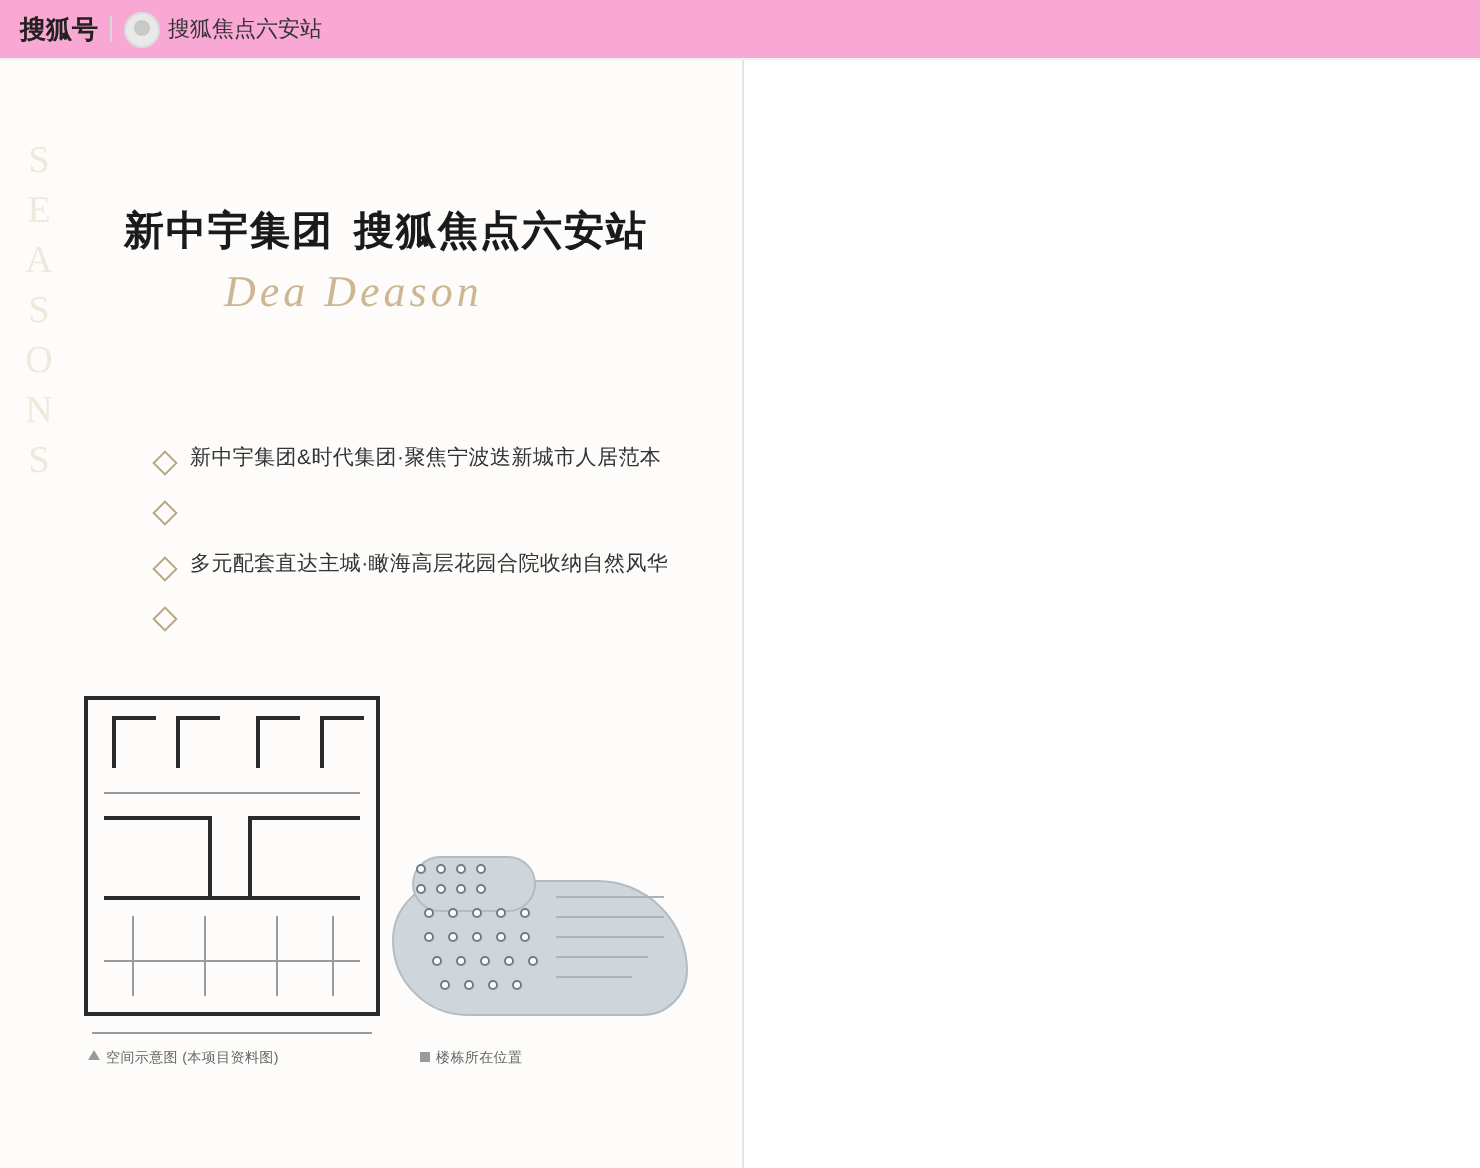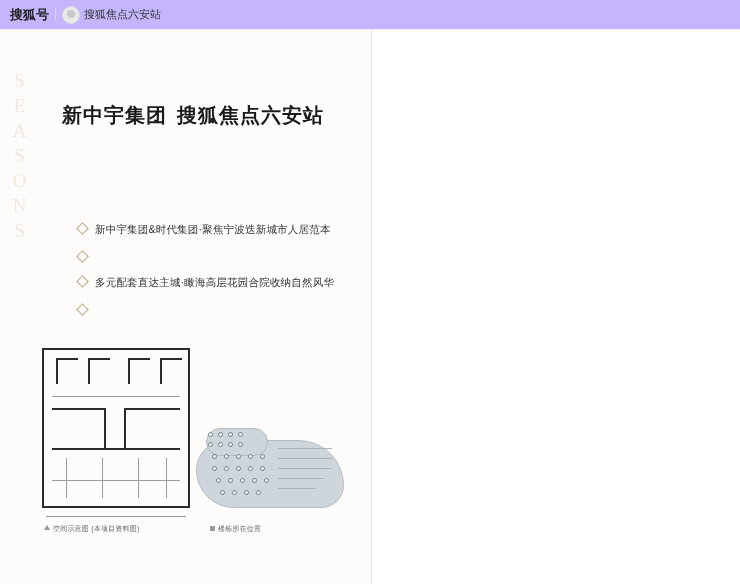--- a/index.html
+++ b/index.html
@@ -15,21 +15,21 @@
     overflow: hidden;
     position: relative;
   }
 
   
   .topbar {
     height: 30px;
     display: flex;
     align-items: center;
     padding-left: 10px;
-    background: #c4b5fd;
+    background: #f9a8d4;
     border-bottom: 1px solid #f0f0f0;
     box-sizing: border-box;
   }
   .topbar .sohu-logo {
     font-size: 13px;
     font-weight: bold;
     color: #222;
     letter-spacing: 0px;
   }
   .topbar .sep {
@@ -137,21 +137,21 @@
 
   
   .bullets {
     position: absolute;
     left: 78px;
     top: 192px;
     width: 270px;
   }
   .bullet {
     display: flex;
-    align-items: flex-start;
+    align-items: flex-end;
     margin-bottom: 14px;
   }
   .bullet .dia {
     flex: none;
     width: 9px;
     height: 9px;
     margin-top: 2px;
     margin-right: 8px;
     border: 1px solid #b9a783;
     transform: rotate(45deg);
@@ -234,20 +234,21 @@
 
 <div class="page">
 
   <div class="panel-left">
 
     <div class="vert-word">SEASONS</div>
 
     <div class="headline">
       <span class="hl-a">新中宇集团</span><span class="hl-b">搜狐焦点六安站</span>
     </div>
+    <div class="script">Dea Deason</div>
 
     <div class="bullets">
       <div class="bullet">
         <span class="dia"></span>
         <span class="btext">新中宇集团&amp;时代集团·聚焦宁波迭新城市人居范本</span>
       </div>
       <div class="bullet">
         <span class="dia"></span>
       </div>
       <div class="bullet">

